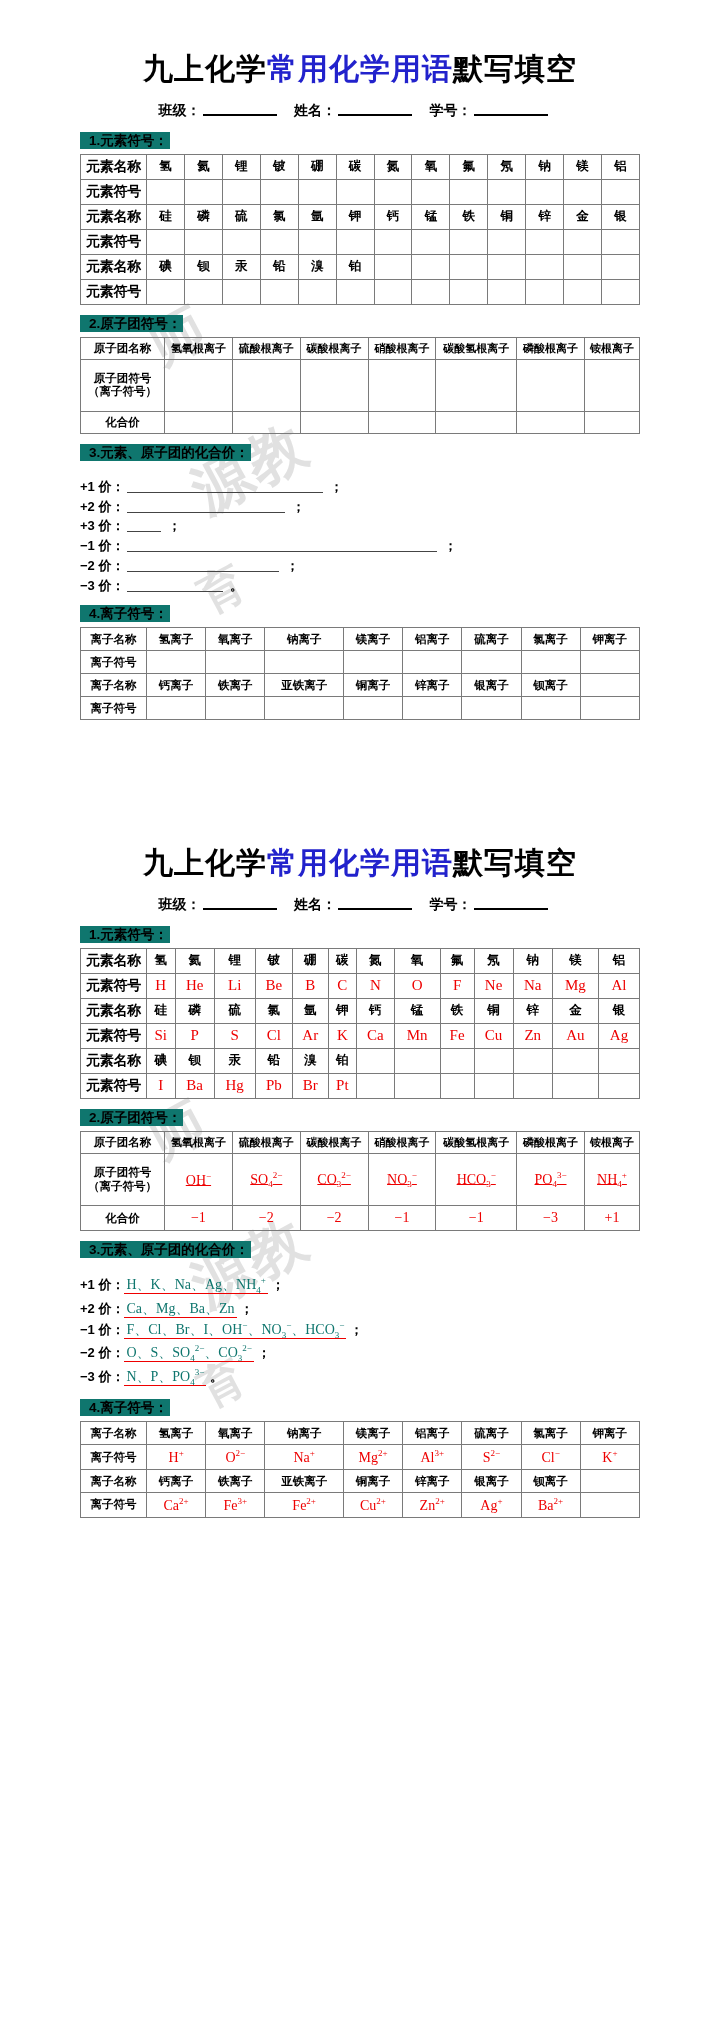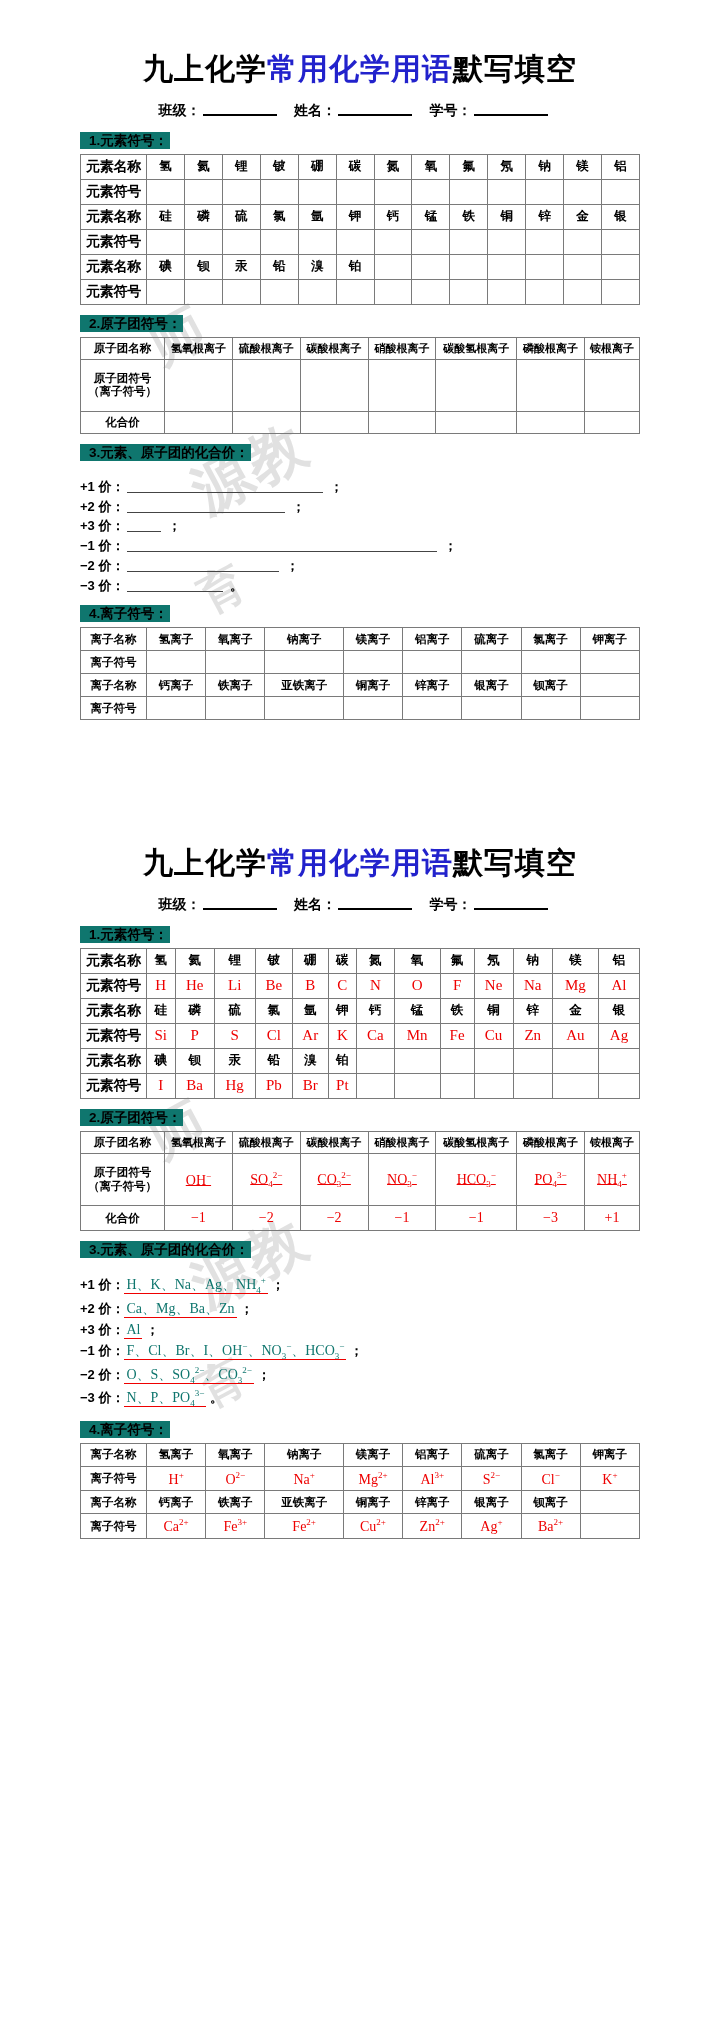--- a/index.html
+++ b/index.html
@@ -538,21 +538,20 @@
           <td class="val">−3</td>
           <td class="val">+1</td>
         </tr>
       </tbody>
   </table>
 
   <div class="sect"><span class="hl">3.元素、原子团的化合价：</span></div>
   <div class="vlist" id="vlist-ans">
       <div class="vrow"><span>+1 价：</span><span class="ansline">H、K、Na、Ag、NH<sub>4</sub><sup>+</sup></span><span class="tail"> ；</span></div>
       <div class="vrow"><span>+2 价：</span><span class="ansline">Ca、Mg、Ba、Zn</span><span class="tail"> ；</span></div>
-      <div class="vrow"><span>+3 价：</span><span class="ansline">Al</span><span class="tail"> ；</span></div>
       <div class="vrow"><span>−1 价：</span><span class="ansline">F、Cl、Br、I、OH<sup>−</sup>、NO<sub>3</sub><sup>−</sup>、HCO<sub>3</sub><sup>−</sup></span><span class="tail"> ；</span></div>
       <div class="vrow"><span>−2 价：</span><span class="ansline">O、S、SO<sub>4</sub><sup>2−</sup>、CO<sub>3</sub><sup>2−</sup></span><span class="tail"> ；</span></div>
       <div class="vrow"><span>−3 价：</span><span class="ansline">N、P、PO<sub>4</sub><sup>3−</sup></span><span class="tail"> 。</span></div>
     </div>
 
   <div class="sect"><span class="hl">4.离子符号：</span></div>
   <table class="ions">
     <tbody id="ion-ans-body">
         <tr>
           <td class="lbl">离子名称</td>

